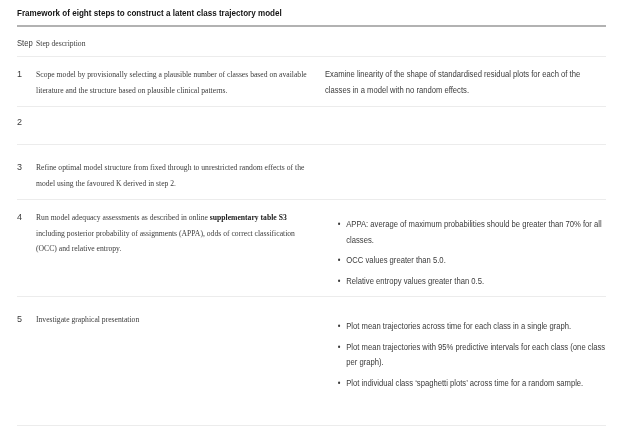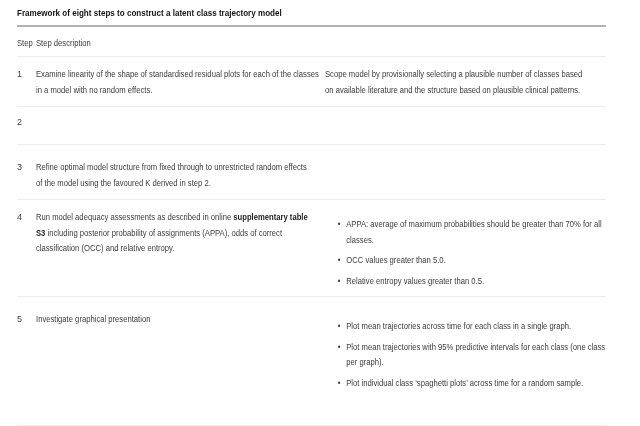--- a/index.html
+++ b/index.html
@@ -21,21 +21,21 @@
   .grid { display: grid; grid-template-columns: 19px 289px 281px; }
   .header-row { min-height: 30px; padding-top: 9px; border-bottom: 1px solid var(--rule-light, #ececec); }
   .row { border-bottom: 1px solid var(--rule-light, #ececec); padding: 10px 0 7px; }
   .row-1 { min-height: 50px; }
   .row-2 { min-height: 38px; padding: 8px 0 4px; }
   .row-3 { min-height: 54px; padding: 15px 0 8px; }
   .row-4 { min-height: 96px; }
   .row-5 { min-height: 129px; padding: 15px 0 4px; }
 
   .cell { font-size: 9px; line-height: 15.5px; }
-  .desc-cell { padding-right: 16px; }
+  .desc-cell { padding-right: 16px; font-family: Liberation Serif, serif; }
 
   
   .fit { width: 117.6%; transform: scaleX(0.85); transform-origin: left top; }
   .nowrap { white-space: nowrap; }
 
   .bullets { list-style: none; margin-top: 7px; padding-left: 25px; }
   .bullets li { position: relative; }
   .bullets li + li { margin-top: 5px; }
   .bullets li::before {
     content: "\2022"; position: absolute; left: -10px; top: 0;
@@ -53,25 +53,25 @@
 
   <div class="grid header-row">
     <div class="cell nowrap"><span class="fit" style="display:inline-block">Step</span></div>
     <div class="cell desc-cell">
         <div class="fit nowrap">Step description</div>
       </div>
   </div>
 
   <div class="grid row row-1">
     <div class="cell">1</div>
+    <div class="cell desc-cell">
+        <div class="fit">Scope model by provisionally selecting a plausible number of classes based on available literature and the structure based on plausible clinical patterns.</div>
+      </div>
     <div class="cell">
         <div class="fit">Examine linearity of the shape of standardised residual plots for each of the classes in a model with no random effects.</div>
-      </div>
-    <div class="cell desc-cell">
-        <div class="fit">Scope model by provisionally selecting a plausible number of classes based on available literature and the structure based on plausible clinical patterns.</div>
       </div>
   </div>
 
   <div class="grid row row-2">
     <div class="cell">2</div>
   </div>
 
   <div class="grid row row-3">
     <div class="cell">3</div>
     <div class="cell desc-cell">

